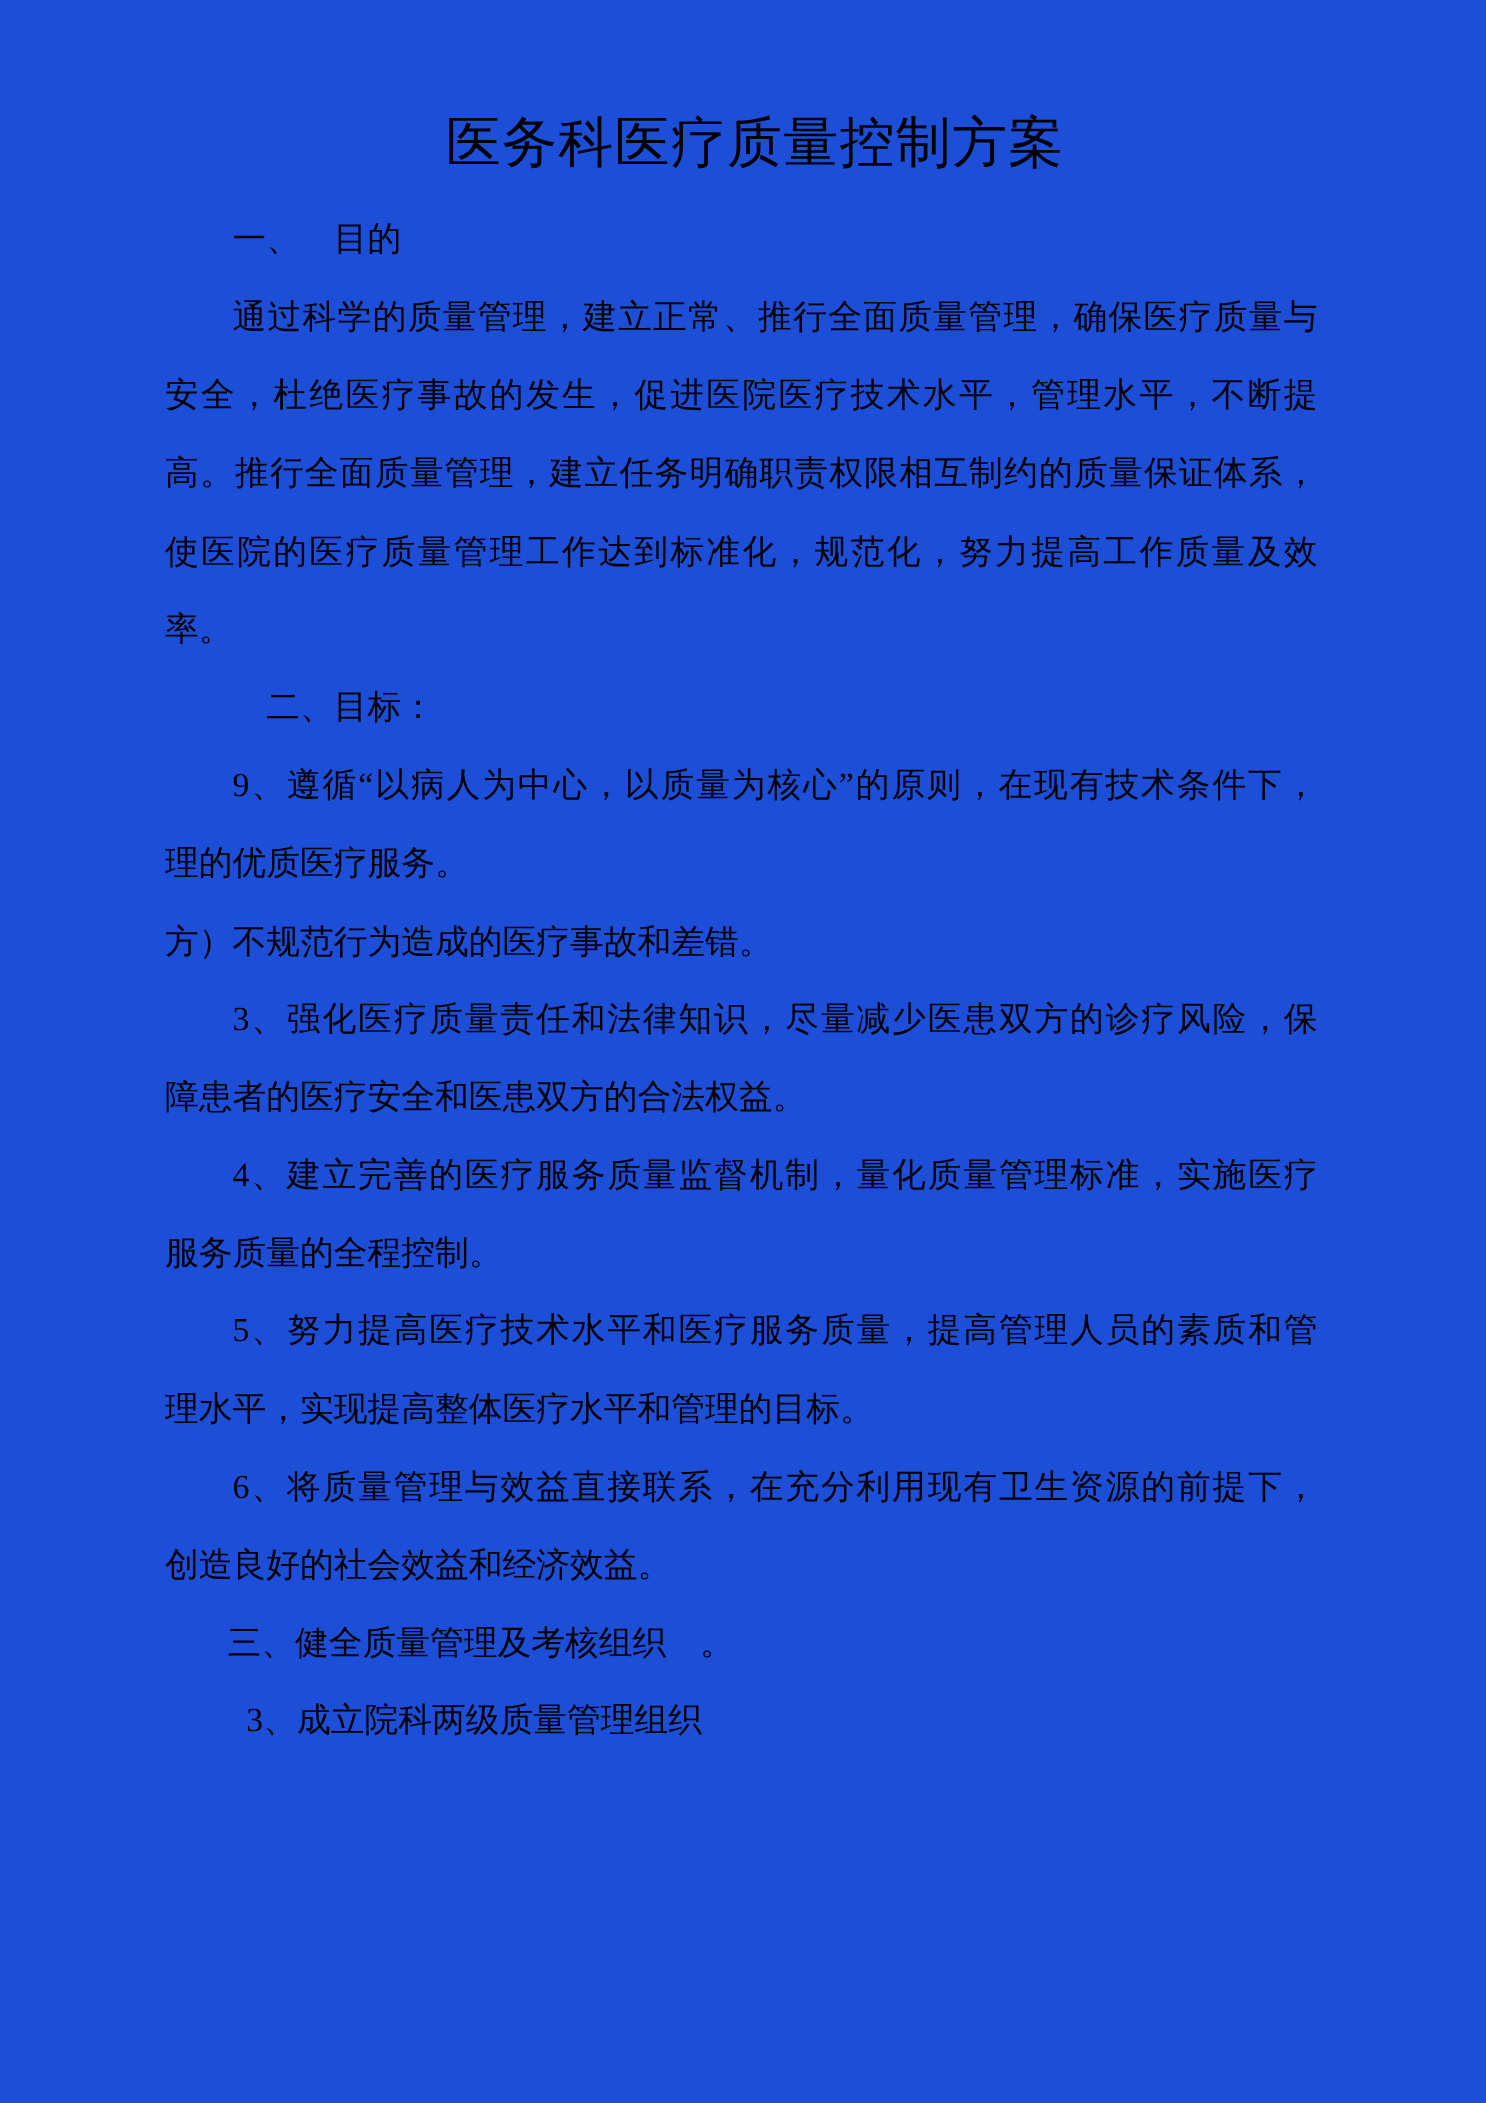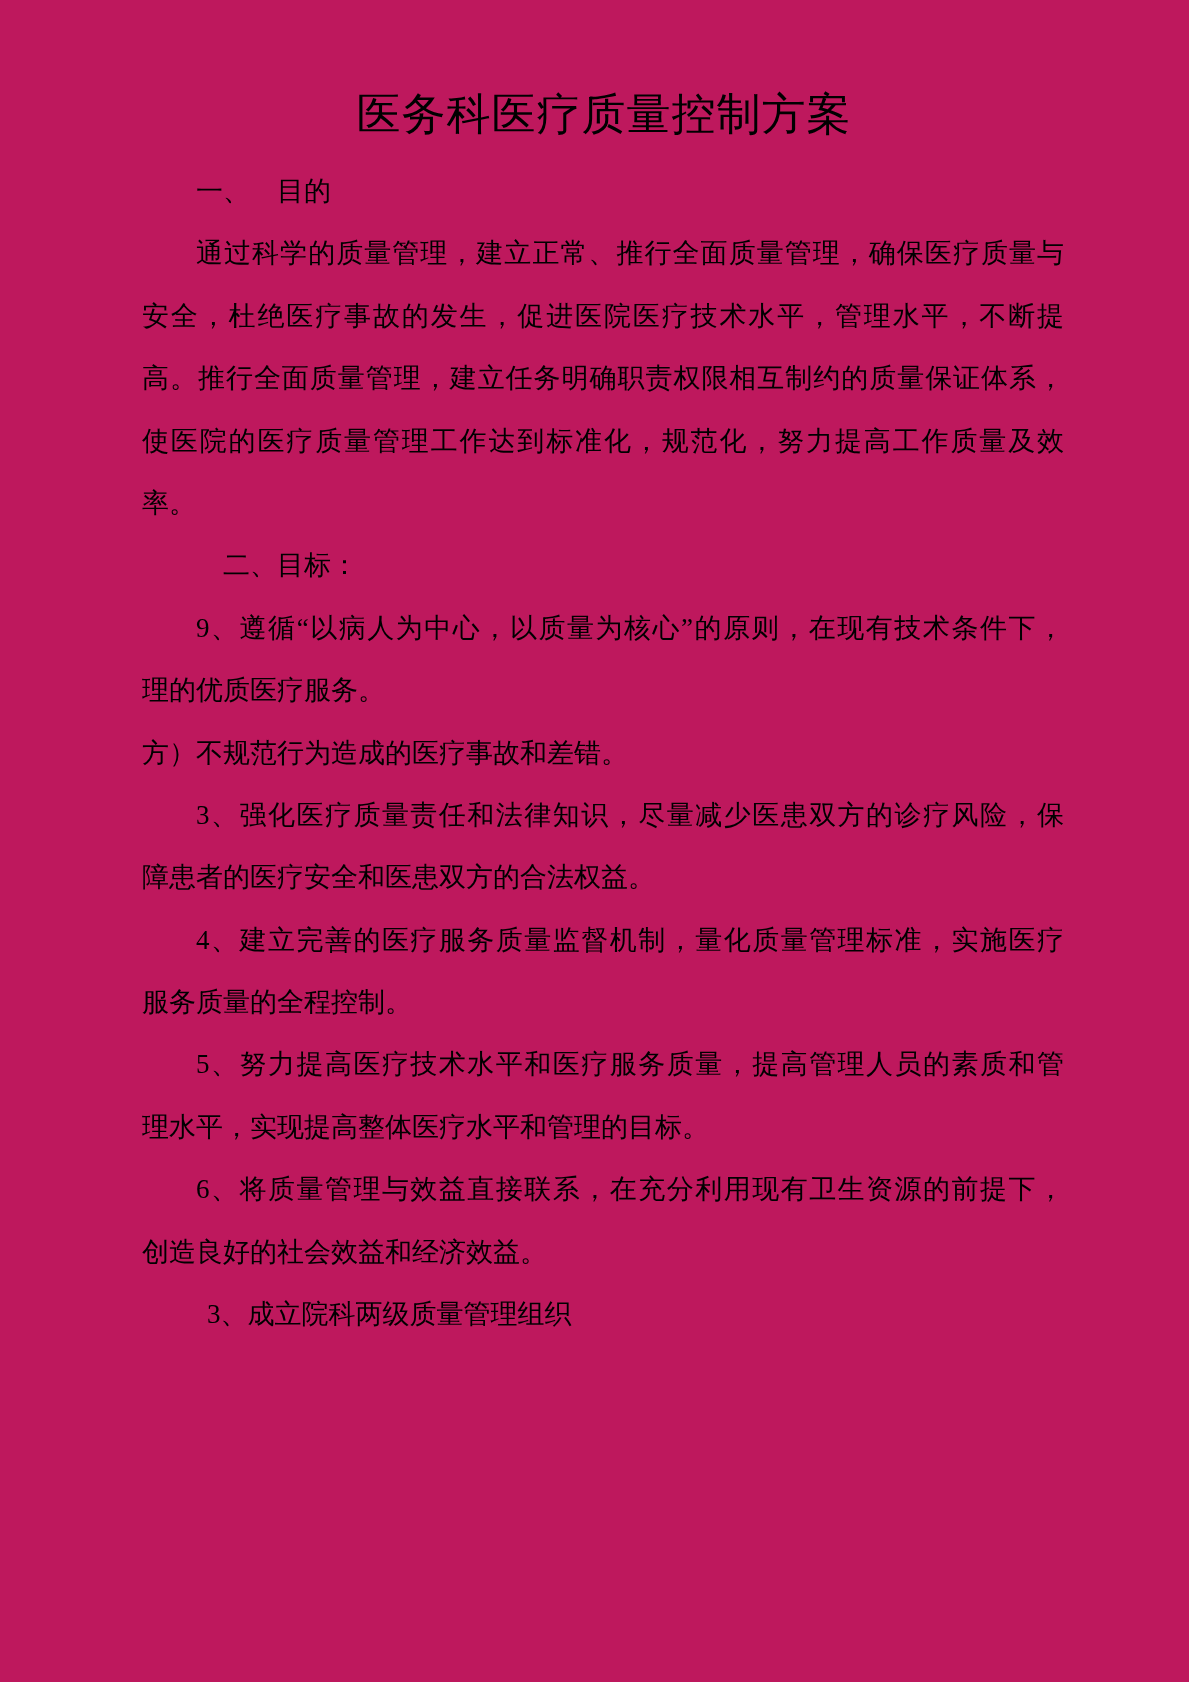--- a/index.html
+++ b/index.html
@@ -4,41 +4,41 @@
 <style>
   html, body {
     margin: 0;
     padding: 0;
     background: #ffffff;
   }
   .page {
     position: relative;
     width: 1189px;
     height: 1682px;
-    background: #be185d;
+    background: #1d4ed8;
     color: #000000;
     font-family: "Liberation Serif", "DejaVu Serif", serif;
     overflow: hidden;
   }
   .title {
     position: absolute;
     left: 143px;
     top: 85px;
     width: 922px;
     margin: 0;
     font-size: 44px;
     font-weight: 400;
     line-height: 60px;
     text-align: center;
     white-space: nowrap;
     letter-spacing: 1px;
   }
   .body {
     position: absolute;
-    left: 142px;
+    left: 132px;
     top: 160px;
     width: 922px;
     font-size: 27px;
   }
   .line {
     height: 62.4px;
     line-height: 62.4px;
     white-space: pre;
   }
   
@@ -72,16 +72,17 @@
     <div class="line">理的优质医疗服务。</div>
     <div class="line">方）不规范行为造成的医疗事故和差错。</div>
     <div class="line ind2 full">3、强化医疗质量责任和法律知识，尽量减少医患双方的诊疗风险，保</div>
     <div class="line">障患者的医疗安全和医患双方的合法权益。</div>
     <div class="line ind2 full">4、建立完善的医疗服务质量监督机制，量化质量管理标准，实施医疗</div>
     <div class="line">服务质量的全程控制。</div>
     <div class="line ind2 full">5、努力提高医疗技术水平和医疗服务质量，提高管理人员的素质和管</div>
     <div class="line">理水平，实现提高整体医疗水平和管理的目标。</div>
     <div class="line ind2 full">6、将质量管理与效益直接联系，在充分利用现有卫生资源的前提下，</div>
     <div class="line">创造良好的社会效益和经济效益。</div>
+    <div class="line ind15">三、健全质量管理及考核组织　。</div>
     <div class="line ind25">3、成立院科两级质量管理组织</div>
   </div>
 
 </div>
 
 </body></html>

